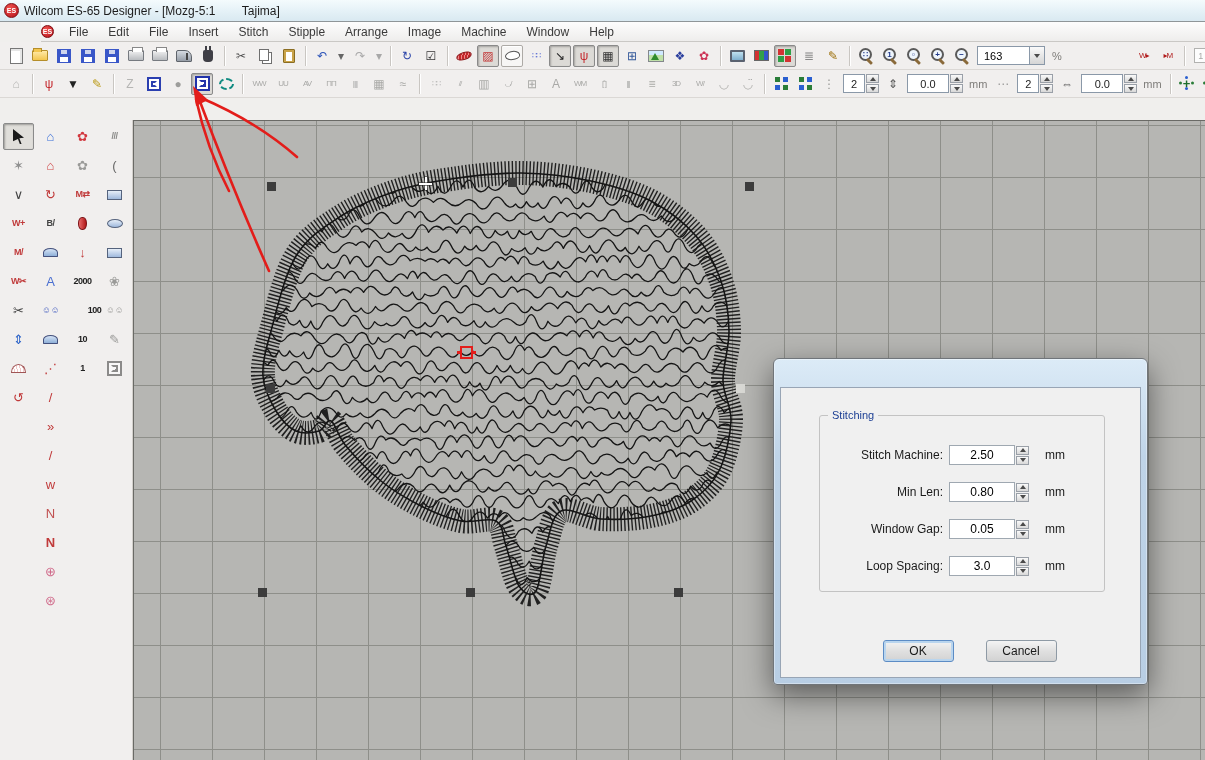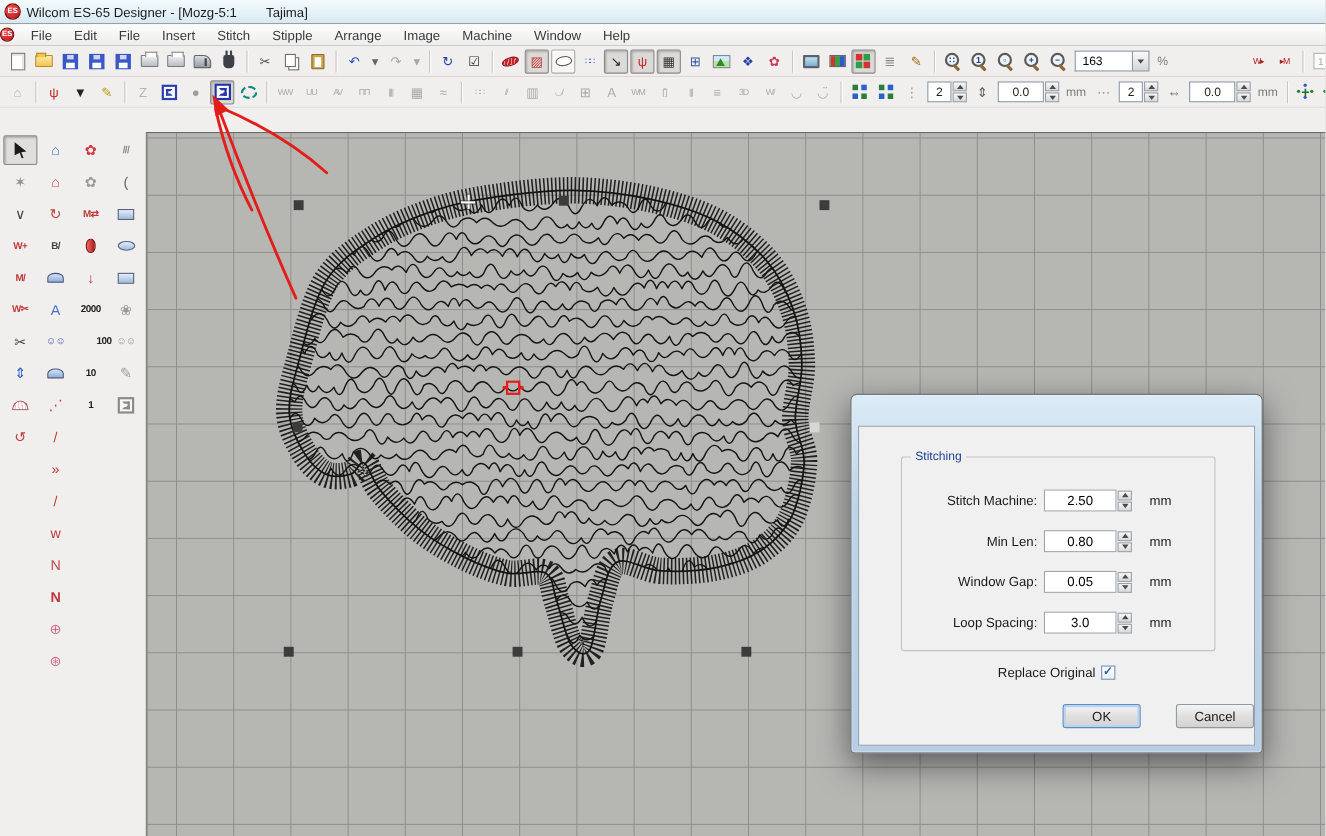--- a/index.html
+++ b/index.html
@@ -4,21 +4,21 @@
 <style>
   * { margin:0; padding:0; box-sizing:border-box; }
   html,body { width:1205px; height:760px; overflow:hidden; font-family:"Liberation Sans",sans-serif; background:#f0efed; position:relative; }
 
   
   .titlebar { height:22px; background:linear-gradient(#f4fbfd,#e3f0f6 60%,#d9e9f1); border-bottom:1px solid #8f9699; display:flex; align-items:center; padding-left:4px; }
   .es-logo { width:15px; height:15px; border-radius:50%; background:radial-gradient(circle at 35% 30%,#f0534f,#b5121b); color:#fff; font-size:7px; font-weight:bold; display:flex; align-items:center; justify-content:center; margin-right:5px; border:1px solid #7d0d12; }
   .title-text { font-size:12px; color:#1c1c1c; white-space:pre; }
 
   
-  .menubar { height:20px; background:linear-gradient(#fdfdfd,#eeedec); border-bottom:1px solid #cac8c5; display:flex; align-items:center; padding-left:0; }
+  .menubar { height:20px; background:linear-gradient(#fdfdfd,#eeedec); border-bottom:1px solid #cac8c5; display:flex; align-items:center; padding-left:0;margin-left:41px; }
   .menubar .es-logo { width:13px; height:13px; }
   .menu-item { font-size:12px; color:#3a3a3a; padding:0 10px; height:100%; display:flex; align-items:center; cursor:default; }
 
   
   .toolbar { height:28px; background:#f1efee; border-bottom:1px solid #dbd8d5; display:flex; align-items:center; padding:0 4px; overflow:hidden; }
   .tb-btn { width:22px; height:22px; margin:0 1px; display:flex; align-items:center; justify-content:center; border:1px solid transparent; border-radius:2px; flex:none; position:relative; }
   .tb-btn.narrow { width:12px; }
   .tb-btn.pressed { background:#dcdad6; border:1px solid #8a8a8a; box-shadow:inset 1px 1px 2px rgba(0,0,0,.25); }
   .tb-btn.framed { background:#f7f6f5; border:1px solid #adaaa6; box-shadow:inset 0 1px 0 #fff; }
   .tb-glyph { font-size:12px; line-height:1; white-space:nowrap; }
@@ -126,21 +126,21 @@
   .groupbox { position:absolute; left:38px; top:27px; width:286px; height:177px; border:1px solid #c3c3c3; border-radius:3px; }
   .groupbox-label { position:absolute; left:8px; top:-7px; background:#f0f0f0; padding:0 4px; font-size:11px; color:#1c3f94; }
   .dlg-row { position:absolute; left:0; width:100%; height:20px; display:flex; align-items:center; }
   .f-label { width:168px; text-align:right; font-size:12px; color:#1a1a1a; padding-right:6px; }
   .f-input { width:66px; height:20px; background:#fff; border:1px solid #9fa8b1; font-size:12px; text-align:center; font-family:"Liberation Sans",sans-serif; }
   .f-spin { display:flex; flex-direction:column; margin-left:1px; }
   .f-unit { font-size:12px; color:#1a1a1a; margin-left:16px; }
   .cb-row { position:absolute; left:0; top:216px; width:100%; display:flex; align-items:center; justify-content:center; }
   .cb-label { font-size:12px; color:#1a1a1a; margin-right:5px; }
   .checkbox { width:13px; height:13px; background:linear-gradient(#fff,#e8f0fa); border:1px solid #7a92b5; font-size:11px; line-height:11px; font-weight:bold; color:#2f5fb0; text-align:center; }
-  .dlg-buttons { position:absolute; left:0; top:252px; width:100%; display:flex; justify-content:flex-end; gap:32px; }
+  .dlg-buttons { position:absolute; left:9px; top:252px; width:100%; display:flex; justify-content:center; gap:32px; }
   .btn { width:71px; height:22px; font-size:12px; color:#1a1a1a; background:linear-gradient(#f4f4f4,#e0e0e0 50%,#d2d2d2); border:1px solid #8e9aa5; border-radius:3px; display:flex; align-items:center; justify-content:center; }
   .btn.default { border:1px solid #5c8cc5; box-shadow:0 0 0 2px #b9d5ee inset; }
 </style>
 </head>
 <body>
 
 <div class="titlebar">
   <span class="es-logo">ES</span>
   <span class="title-text">Wilcom ES-65 Designer - [Mozg-5:1        Tajima]</span>
 </div>
@@ -772,22 +772,18 @@
       <span class="spin-btn">
               <span class="tri-up"></span>
             </span>
       <span class="spin-btn">
               <span class="tri-down"></span>
             </span>
     </span>
     <span class="f-unit">mm</span>
   </div>
 </div>
-    <div class="cb-row">
-      <span class="cb-label">Replace Original</span>
-      <span class="checkbox" id="replace-cb">✓</span>
-    </div>
     <div class="dlg-buttons">
       <div class="btn default">OK</div>
       <div class="btn">Cancel</div>
     </div>
   </div>
 </div>
 
 </body></html>

